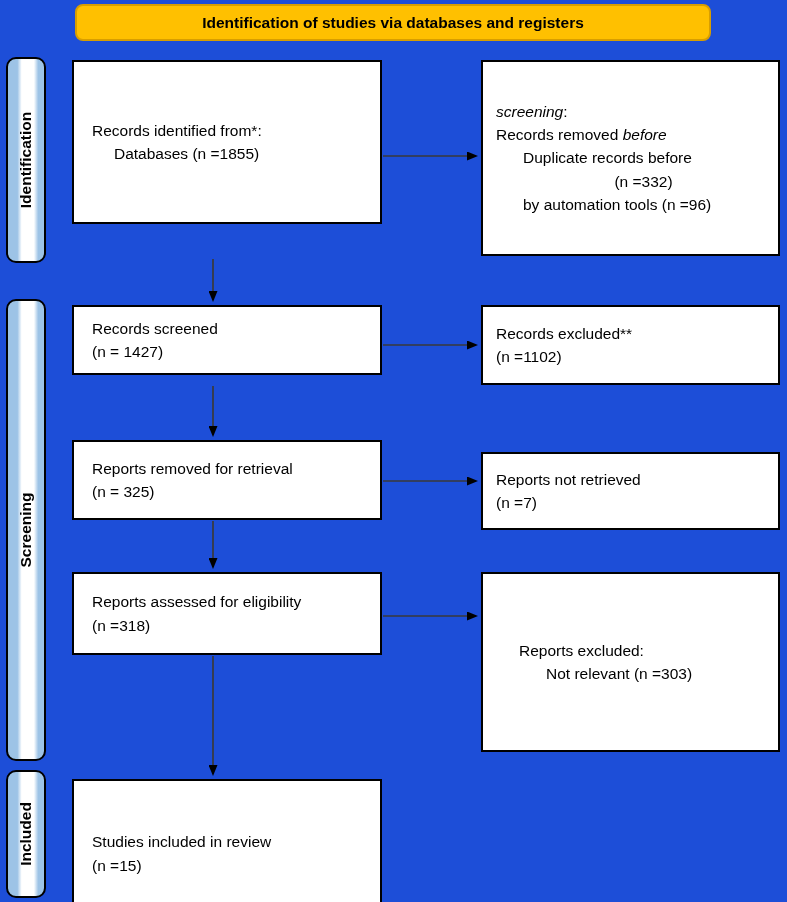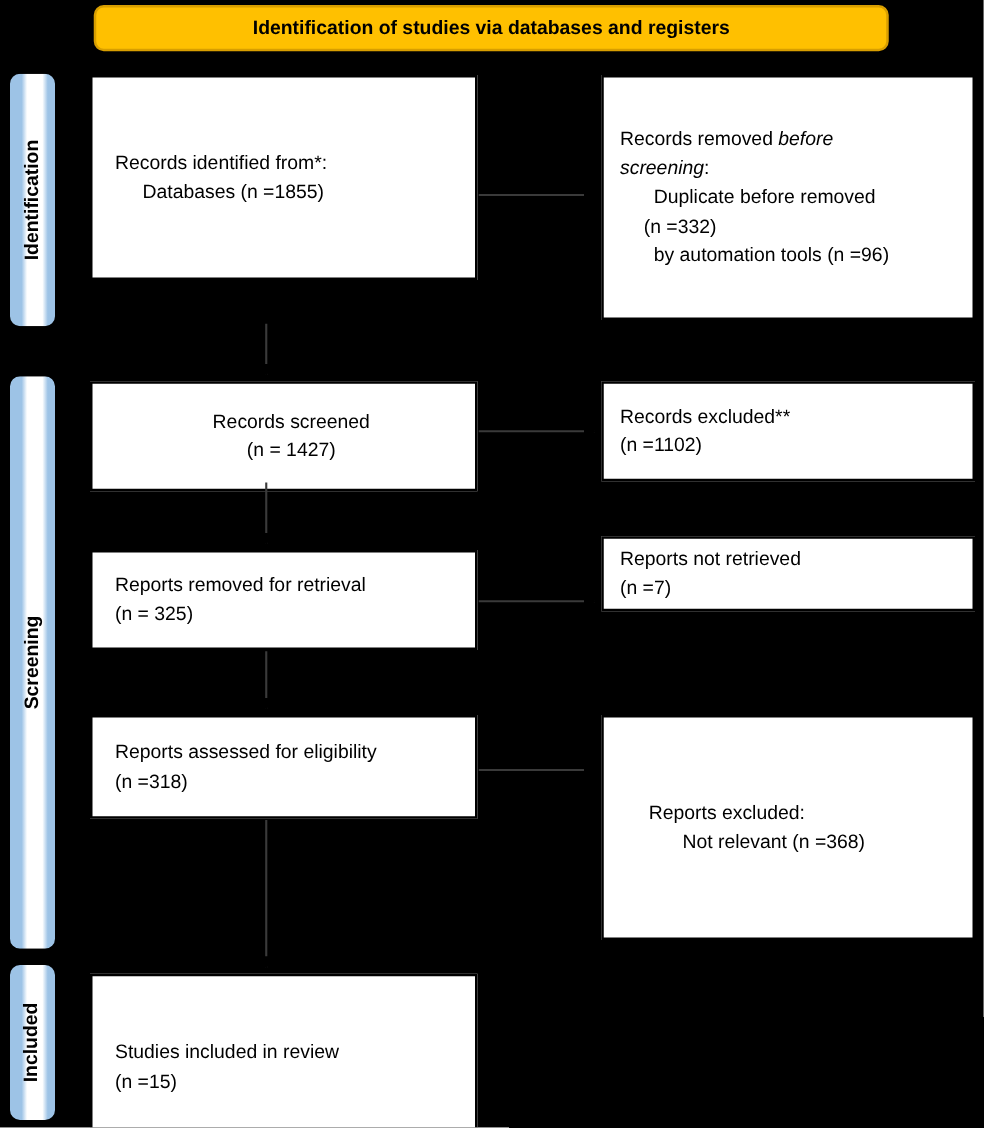--- a/index.html
+++ b/index.html
@@ -5,21 +5,21 @@
   :root{
     --banner-fill:#FFC000;
     --banner-border:#D89E00;
     --stage-blue:#9DC3E6;
     --ink:#000000;
   }
   html,body{margin:0;padding:0;background:#ffffff;}
   .canvas{
     position:relative;
     width:787px;height:902px;
-    background:#000000;
+    background:#1d4ed8;
     font-family:"Liberation Sans","DejaVu Sans",sans-serif;
     color:var(--ink);
     overflow:hidden;
   }
   
   .banner{
     position:absolute;left:75px;top:4px;width:636px;height:37px;
     background:var(--banner-fill);
     border:2px solid var(--banner-border);
     border-radius:8px;
@@ -54,31 +54,31 @@
     border:2.5px solid #000;
     box-sizing:border-box;
     background:#ffffff;
     display:flex;flex-direction:column;justify-content:center;
     font-size:15.5px;line-height:1.5;
   }
   .box.left-col{left:72px;width:310px;padding-left:18px;padding-right:6px;}
   .box.right-col{left:481px;width:299px;padding-left:13px;padding-right:6px;}
   #box-records-identified{top:60px;height:164px;}
   #box-records-removed{top:60px;height:196px;}
-  #box-records-screened{top:305px;height:88px;align-items:center;}
+  #box-records-screened{top:305px;height:70px;}
   #box-records-excluded{top:305px;height:80px;}
   #box-reports-sought{top:440px;height:80px;}
-  #box-reports-not-retrieved{top:429px;height:60px;}
+  #box-reports-not-retrieved{top:452px;height:78px;}
   #box-reports-assessed{top:572px;height:83px;}
   #box-reports-excluded{top:572px;height:180px;padding-left:36px;}
   #box-studies-included{top:779px;height:149px;}
   .line{white-space:nowrap;}
   .indent-lg{padding-left:27px;}
   .indent-md{padding-left:22px;}
-  .indent-sm{padding-left:19px;}
+  .indent-sm{padding-left:19px;text-align:center;}
   
   .arrows{
     position:absolute;left:0;top:0;width:787px;height:902px;
     pointer-events:none;
   }
   .arrows line{stroke:#3a3a3a;stroke-width:1.7;}
 </style>
 </head>
 <body>
 
@@ -117,40 +117,40 @@
     <div class="line">Reports assessed for eligibility</div>
     <div class="line">(n =318)</div>
   </div>
 
   <div class="box left-col" id="box-studies-included">
     <div class="line">Studies included in review</div>
     <div class="line">(n =15)</div>
   </div>
 
   <div class="box right-col" id="box-records-removed">
+    <div class="line"><i>screening</i><span>:</span></div>
     <div class="line"><span>Records removed </span><i>before</i></div>
-    <div class="line"><i>screening</i><span>:</span></div>
-    <div class="line indent-lg">Duplicate before removed</div>
+    <div class="line indent-lg">Duplicate records before</div>
     <div class="line indent-sm">(n =332)</div>
     <div class="line indent-lg">by automation tools (n =96)</div>
   </div>
 
   <div class="box right-col" id="box-records-excluded">
     <div class="line">Records excluded**</div>
     <div class="line">(n =1102)</div>
   </div>
 
   <div class="box right-col" id="box-reports-not-retrieved">
     <div class="line">Reports not retrieved</div>
     <div class="line">(n =7)</div>
   </div>
 
   <div class="box right-col" id="box-reports-excluded">
     <div class="line">Reports excluded:</div>
-    <div class="line indent-lg">Not relevant (n =368)</div>
+    <div class="line indent-lg">Not relevant (n =303)</div>
   </div>
 
   <svg class="arrows" viewBox="0 0 787 902" xmlns="http://www.w3.org/2000/svg">
     <defs>
       <marker id="ah" markerWidth="11" markerHeight="9" refX="9" refY="4.5" orient="auto" markerUnits="userSpaceOnUse">
         <path d="M0,0 L11,4.5 L0,9 z" fill="#000000"></path>
       </marker>
     </defs>
     <line x1="383" y1="156" x2="476" y2="156" marker-end="url(#ah)"></line>
     <line x1="213" y1="259" x2="213" y2="300" marker-end="url(#ah)"></line>

